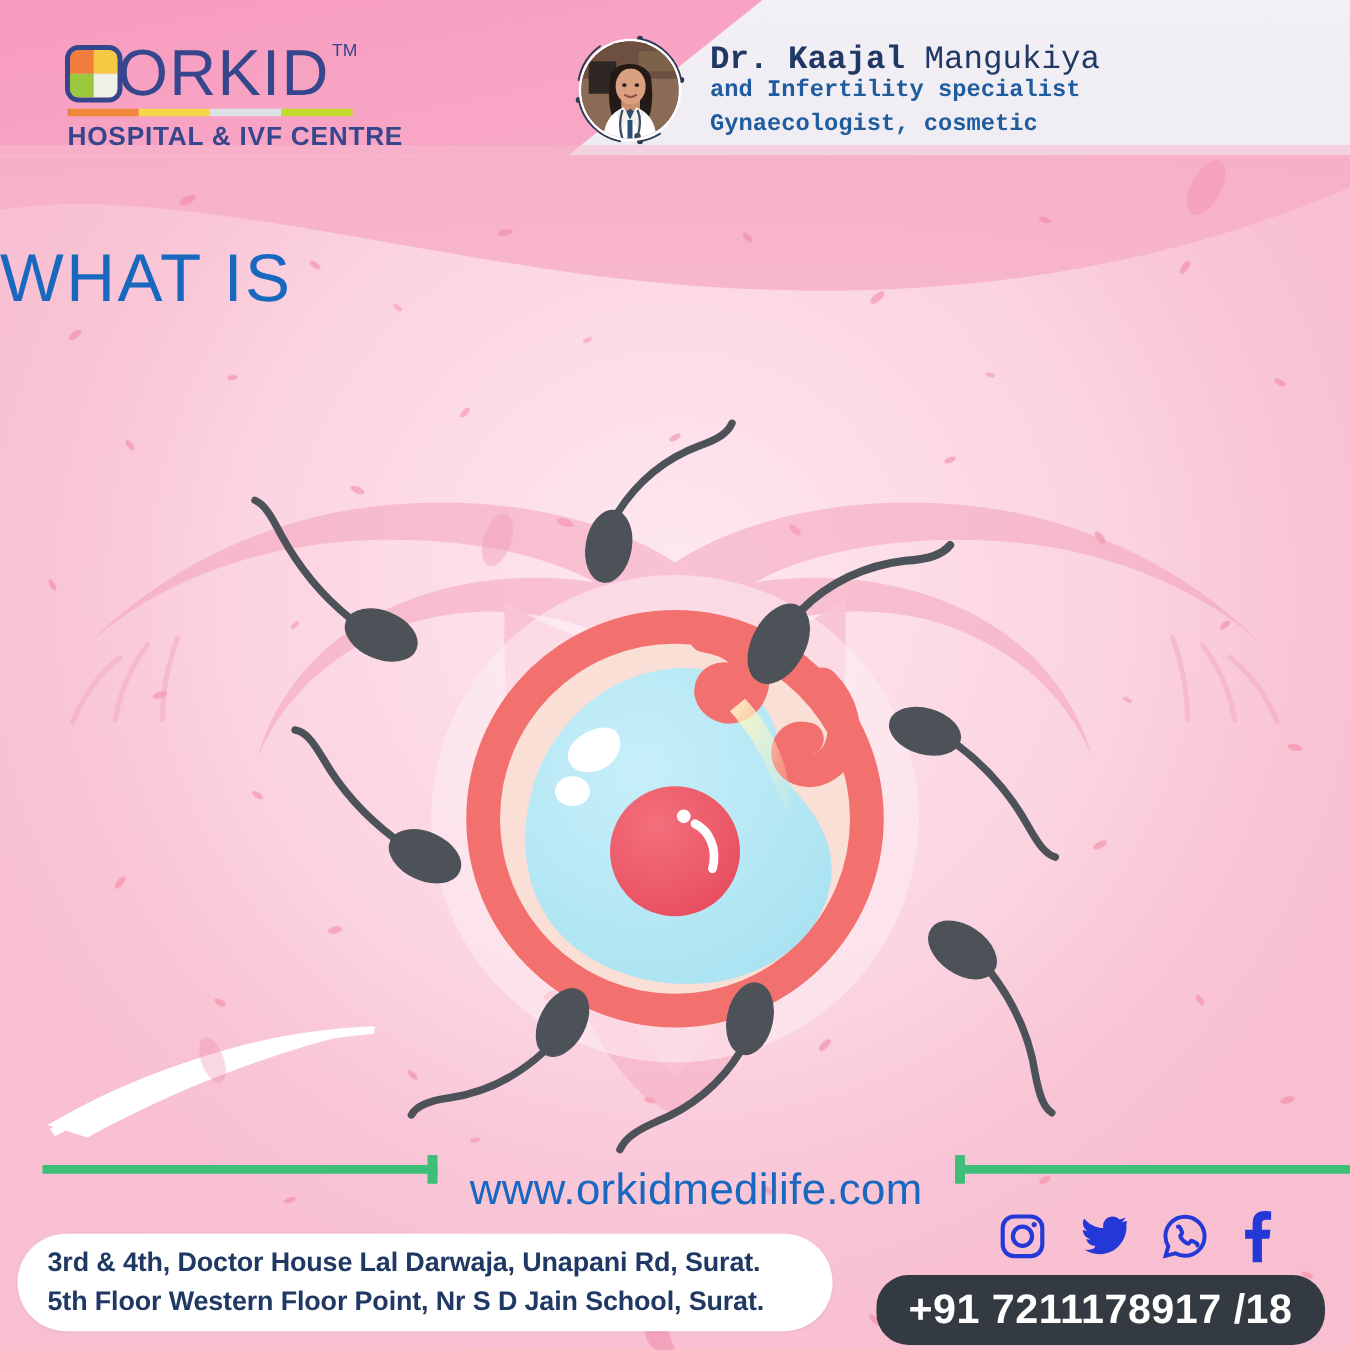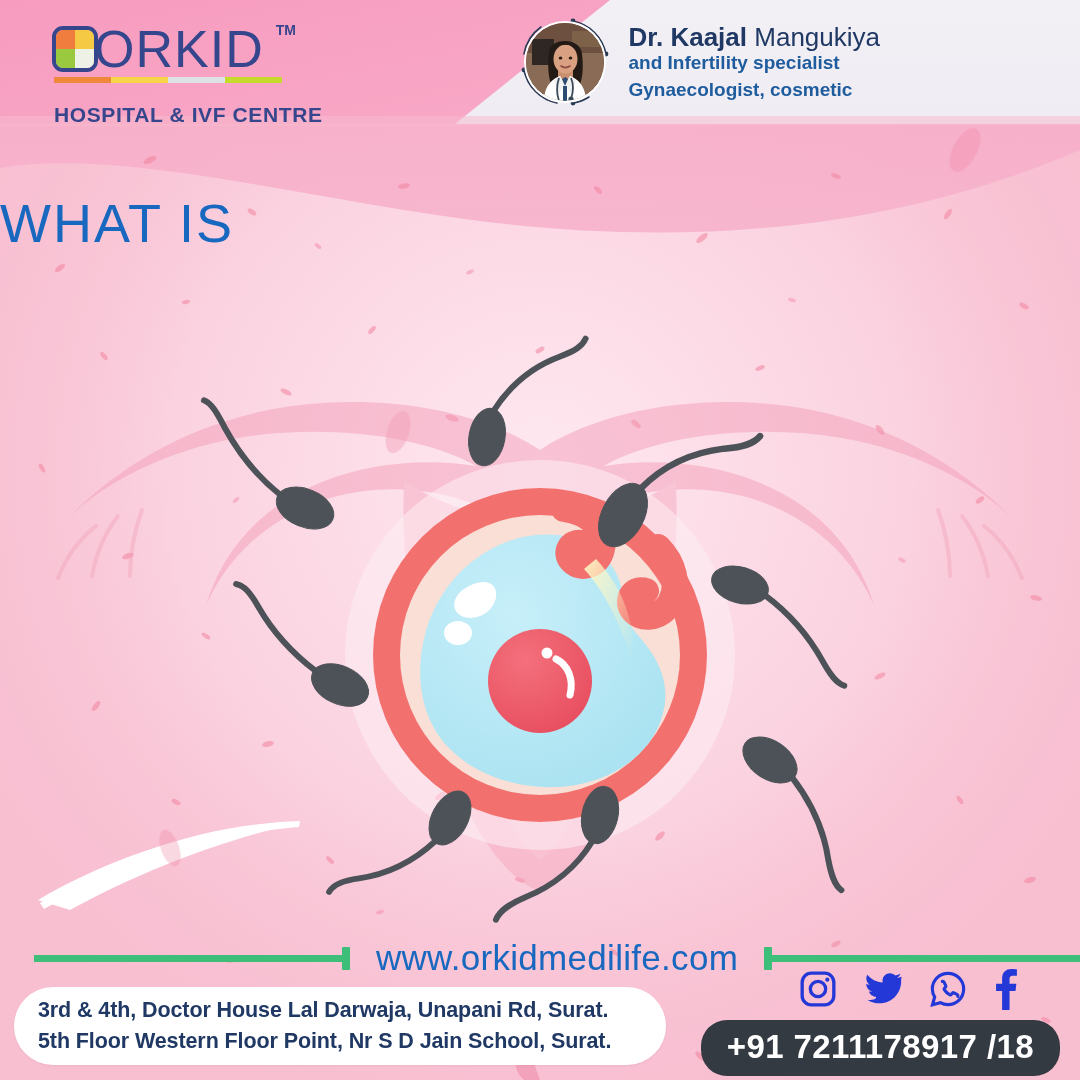--- a/index.html
+++ b/index.html
@@ -16,21 +16,21 @@
     width:1080px; height:1080px;
     overflow:hidden;
     background:radial-gradient(ellipse 780px 620px at 50% 46%, #FDE6EF 0%, #FBD4E2 48%, #F8BFD1 78%, #F7BACE 100%);
   }
 
   
   .bg-svg { position:absolute; inset:0; width:1080px; height:1080px; pointer-events:none; }
 
   
   .header {
-    position:absolute; top:0; left:0; width:906px; height:124px;
+    position:absolute; top:10px; left:0; width:906px; height:124px;
     z-index:6;
   }
   .header-logo {
     position:absolute; left:52px; top:26px;
     display:flex; flex-direction:column; align-items:flex-start;
     z-index:8;
   }
   .logo-row { display:flex; align-items:center; position:relative; }
   .logo-mark {
     width:46px; height:46px; border-radius:11px;
@@ -38,32 +38,33 @@
     display:grid; grid-template-columns:1fr 1fr; grid-template-rows:1fr 1fr;
     overflow:hidden; margin-right:-4px;
     position:relative; z-index:2;
   }
   .logo-mark i { display:block; }
   .logo-word {
     font-size:52px; font-weight:400; letter-spacing:1px;
     color:#35468C; line-height:46px;
     font-family:"Liberation Sans", sans-serif;
   }
-  .logo-tm { font-size:14px; color:#35468C; align-self:flex-start; margin-left:12px; margin-top:-4px; font-weight:700; }
+  .logo-tm { font-size:14px; color:#35468C; align-self:flex-start; margin-left:2px; margin-top:-4px; font-weight:400; }
   .logo-bars { display:flex; width:228px; height:6px; margin-top:5px; margin-left:2px; }
   .logo-bars i { flex:1; height:6px; }
   .logo-sub {
     font-size:21px; font-weight:700; color:#35468C;
-    letter-spacing:0.6px; margin-top:20px; margin-left:2px;
+    letter-spacing:0.6px; margin-top:5px; margin-left:2px;
   }
 
   .doctor-card {
     position:absolute; right:26px; top:14px;
     display:flex; align-items:center; gap:16px;
     z-index:8;
+    font-family:Liberation Mono, monospace;
   }
   .doc-avatar-wrap { position:relative; width:96px; height:96px; flex:none; }
   .doc-avatar {
     position:absolute; left:9px; top:9px;
     width:78px; height:78px; border-radius:50%;
     overflow:hidden;
     background:
       radial-gradient(circle at 50% 92%, #FFFFFF 0 26%, transparent 27%),
       linear-gradient(#6B4A3A, #6B4A3A);
     box-shadow:0 0 0 2px #FFFFFF;
@@ -92,21 +93,21 @@
     font-size:86px; font-weight:700; color:#2BA873;
     letter-spacing:2px; line-height:1.05; margin-top:8px;
   }
 
   
   .illus { position:absolute; left:0; top:330px; width:1080px; height:620px; z-index:4; }
 
   
   .web-row {
     position:absolute; left:0; top:932px; width:1080px; height:52px; z-index:7;
-    display:flex; align-items:center;padding-left:34px;
+    display:flex; align-items:flex-start;padding-left:34px;
   }
   .web-line { height:7px; background:#3DBE79; flex:1; position:relative; }
   .web-line.left::after, .web-line.right::before {
     content:""; position:absolute; top:-8px; width:8px; height:23px; background:#3DBE79; border-radius:1px;
   }
   .web-line.left::after { right:0; }
   .web-line.right::before { left:0; }
   .web-text {
     font-size:35px; color:#1868C0; font-weight:400;
     padding:0 26px; white-space:nowrap; letter-spacing:0.3px;

